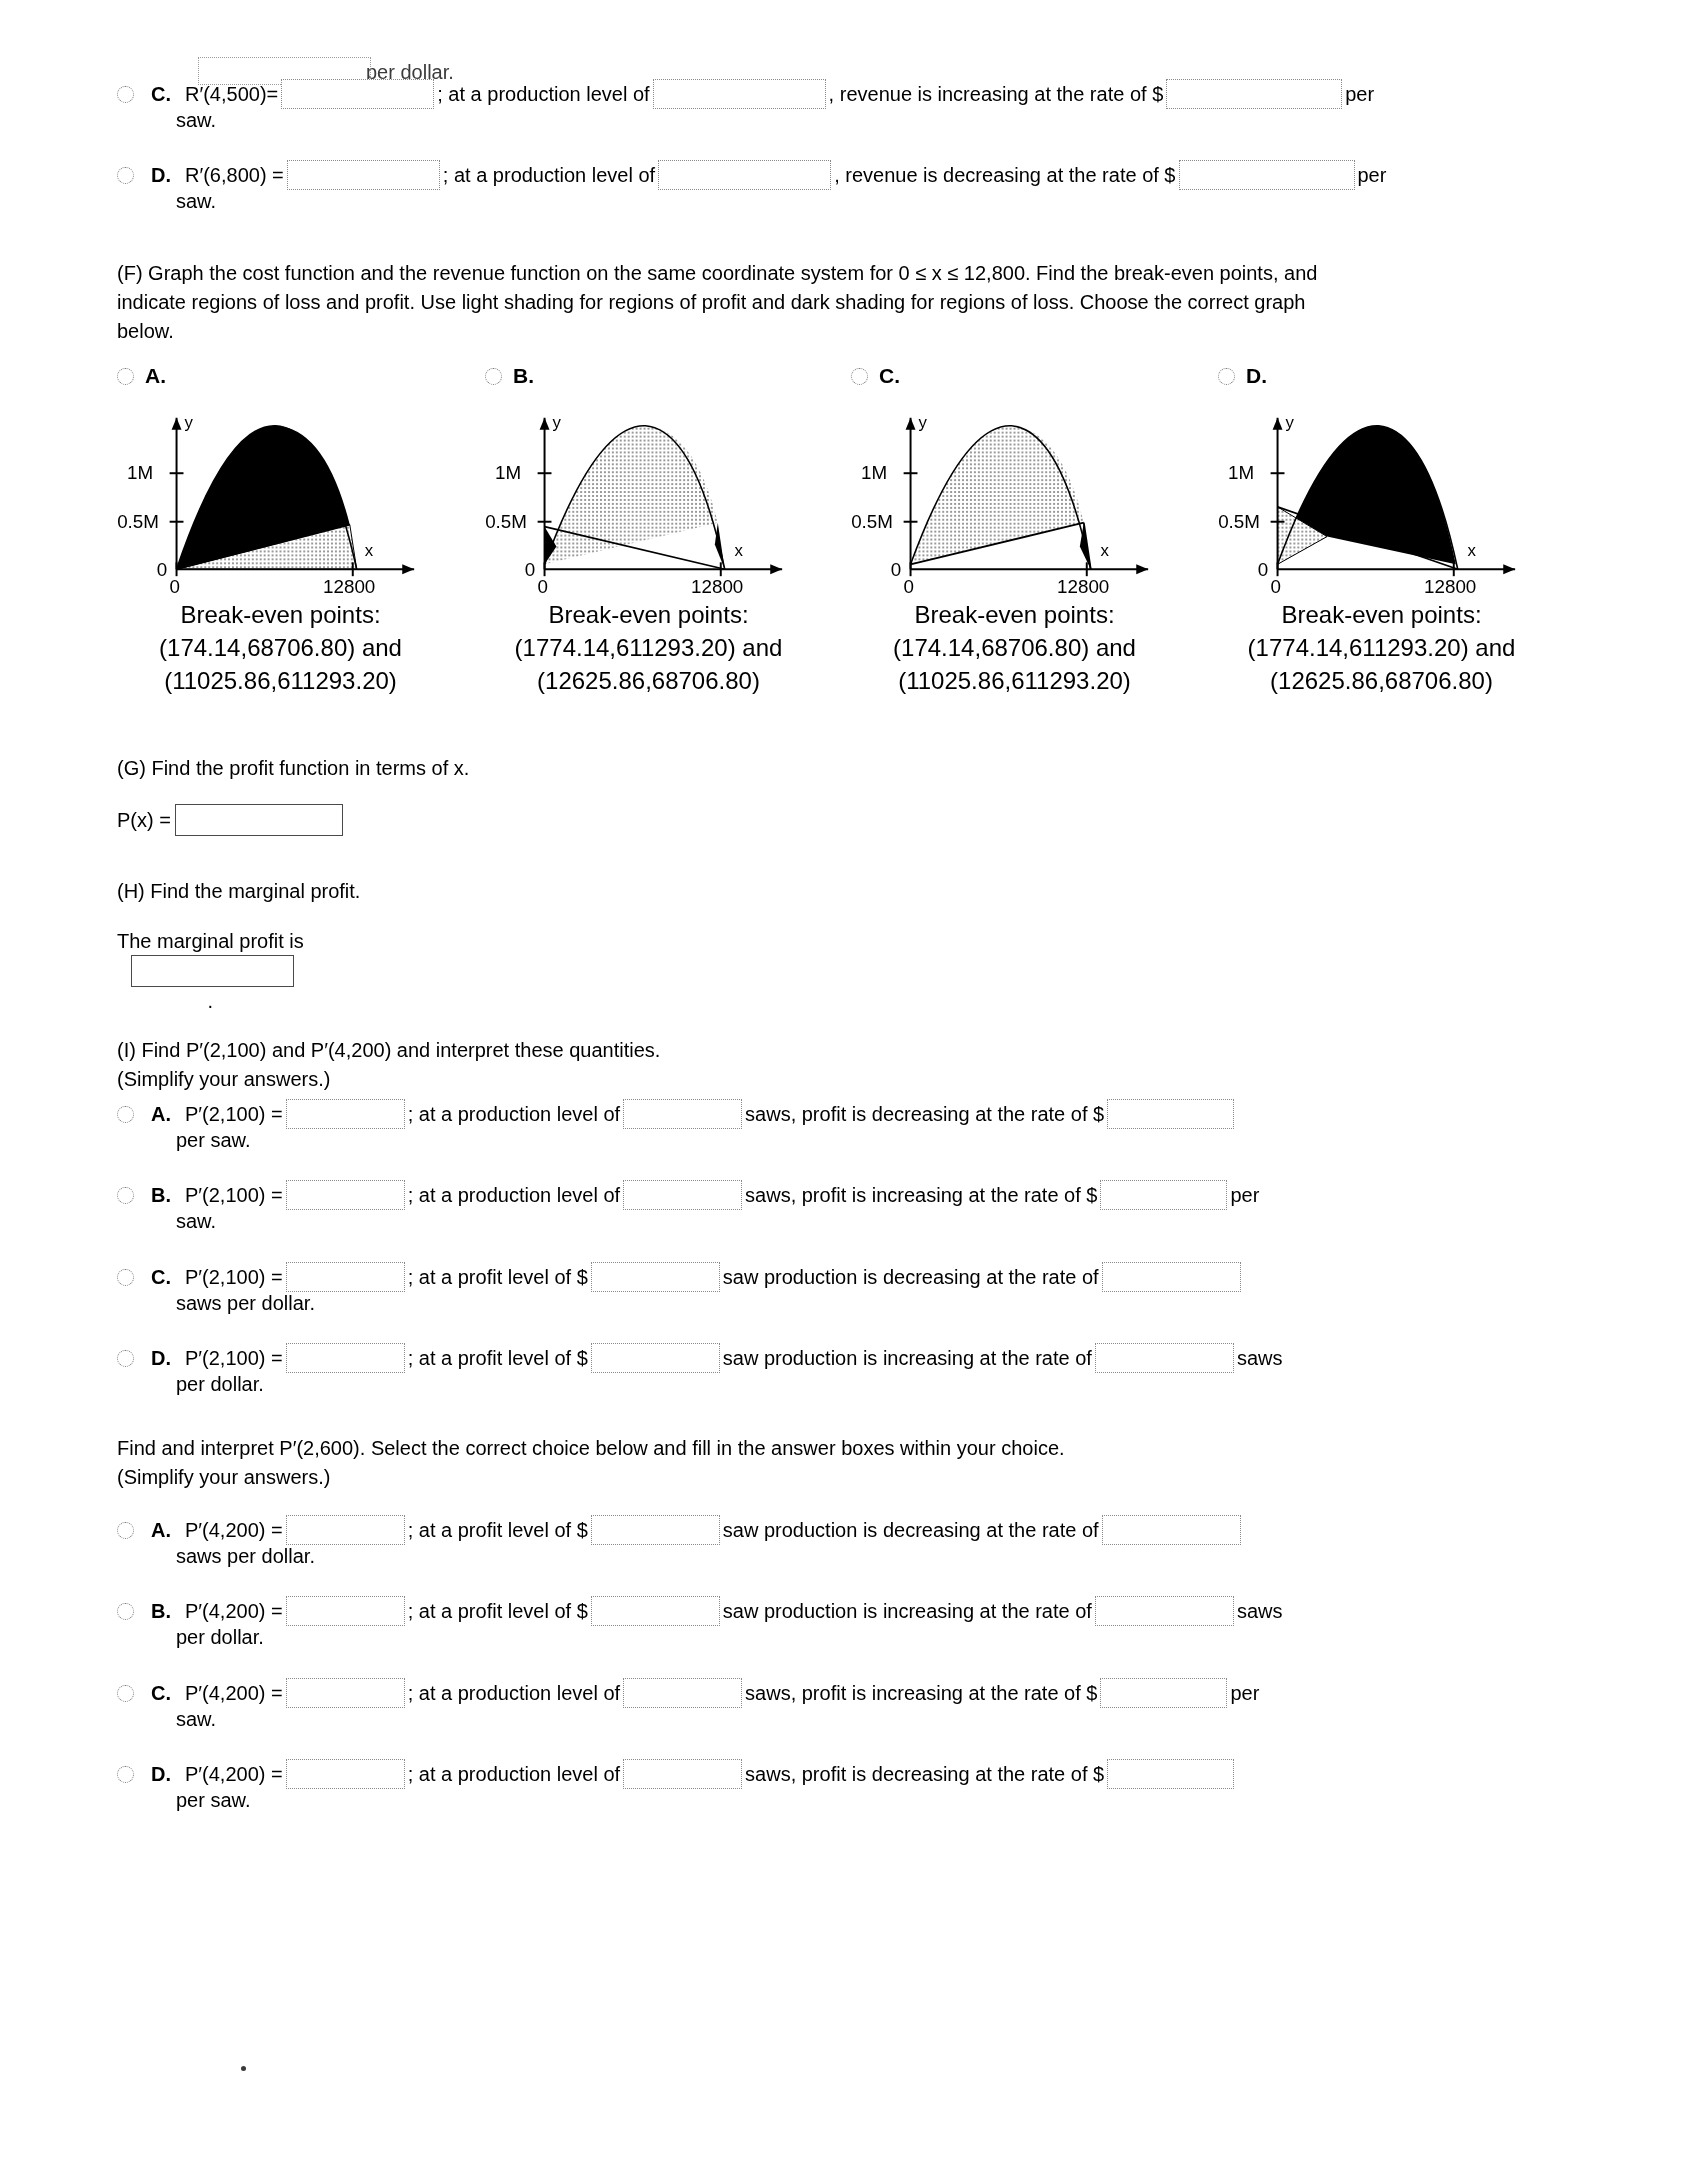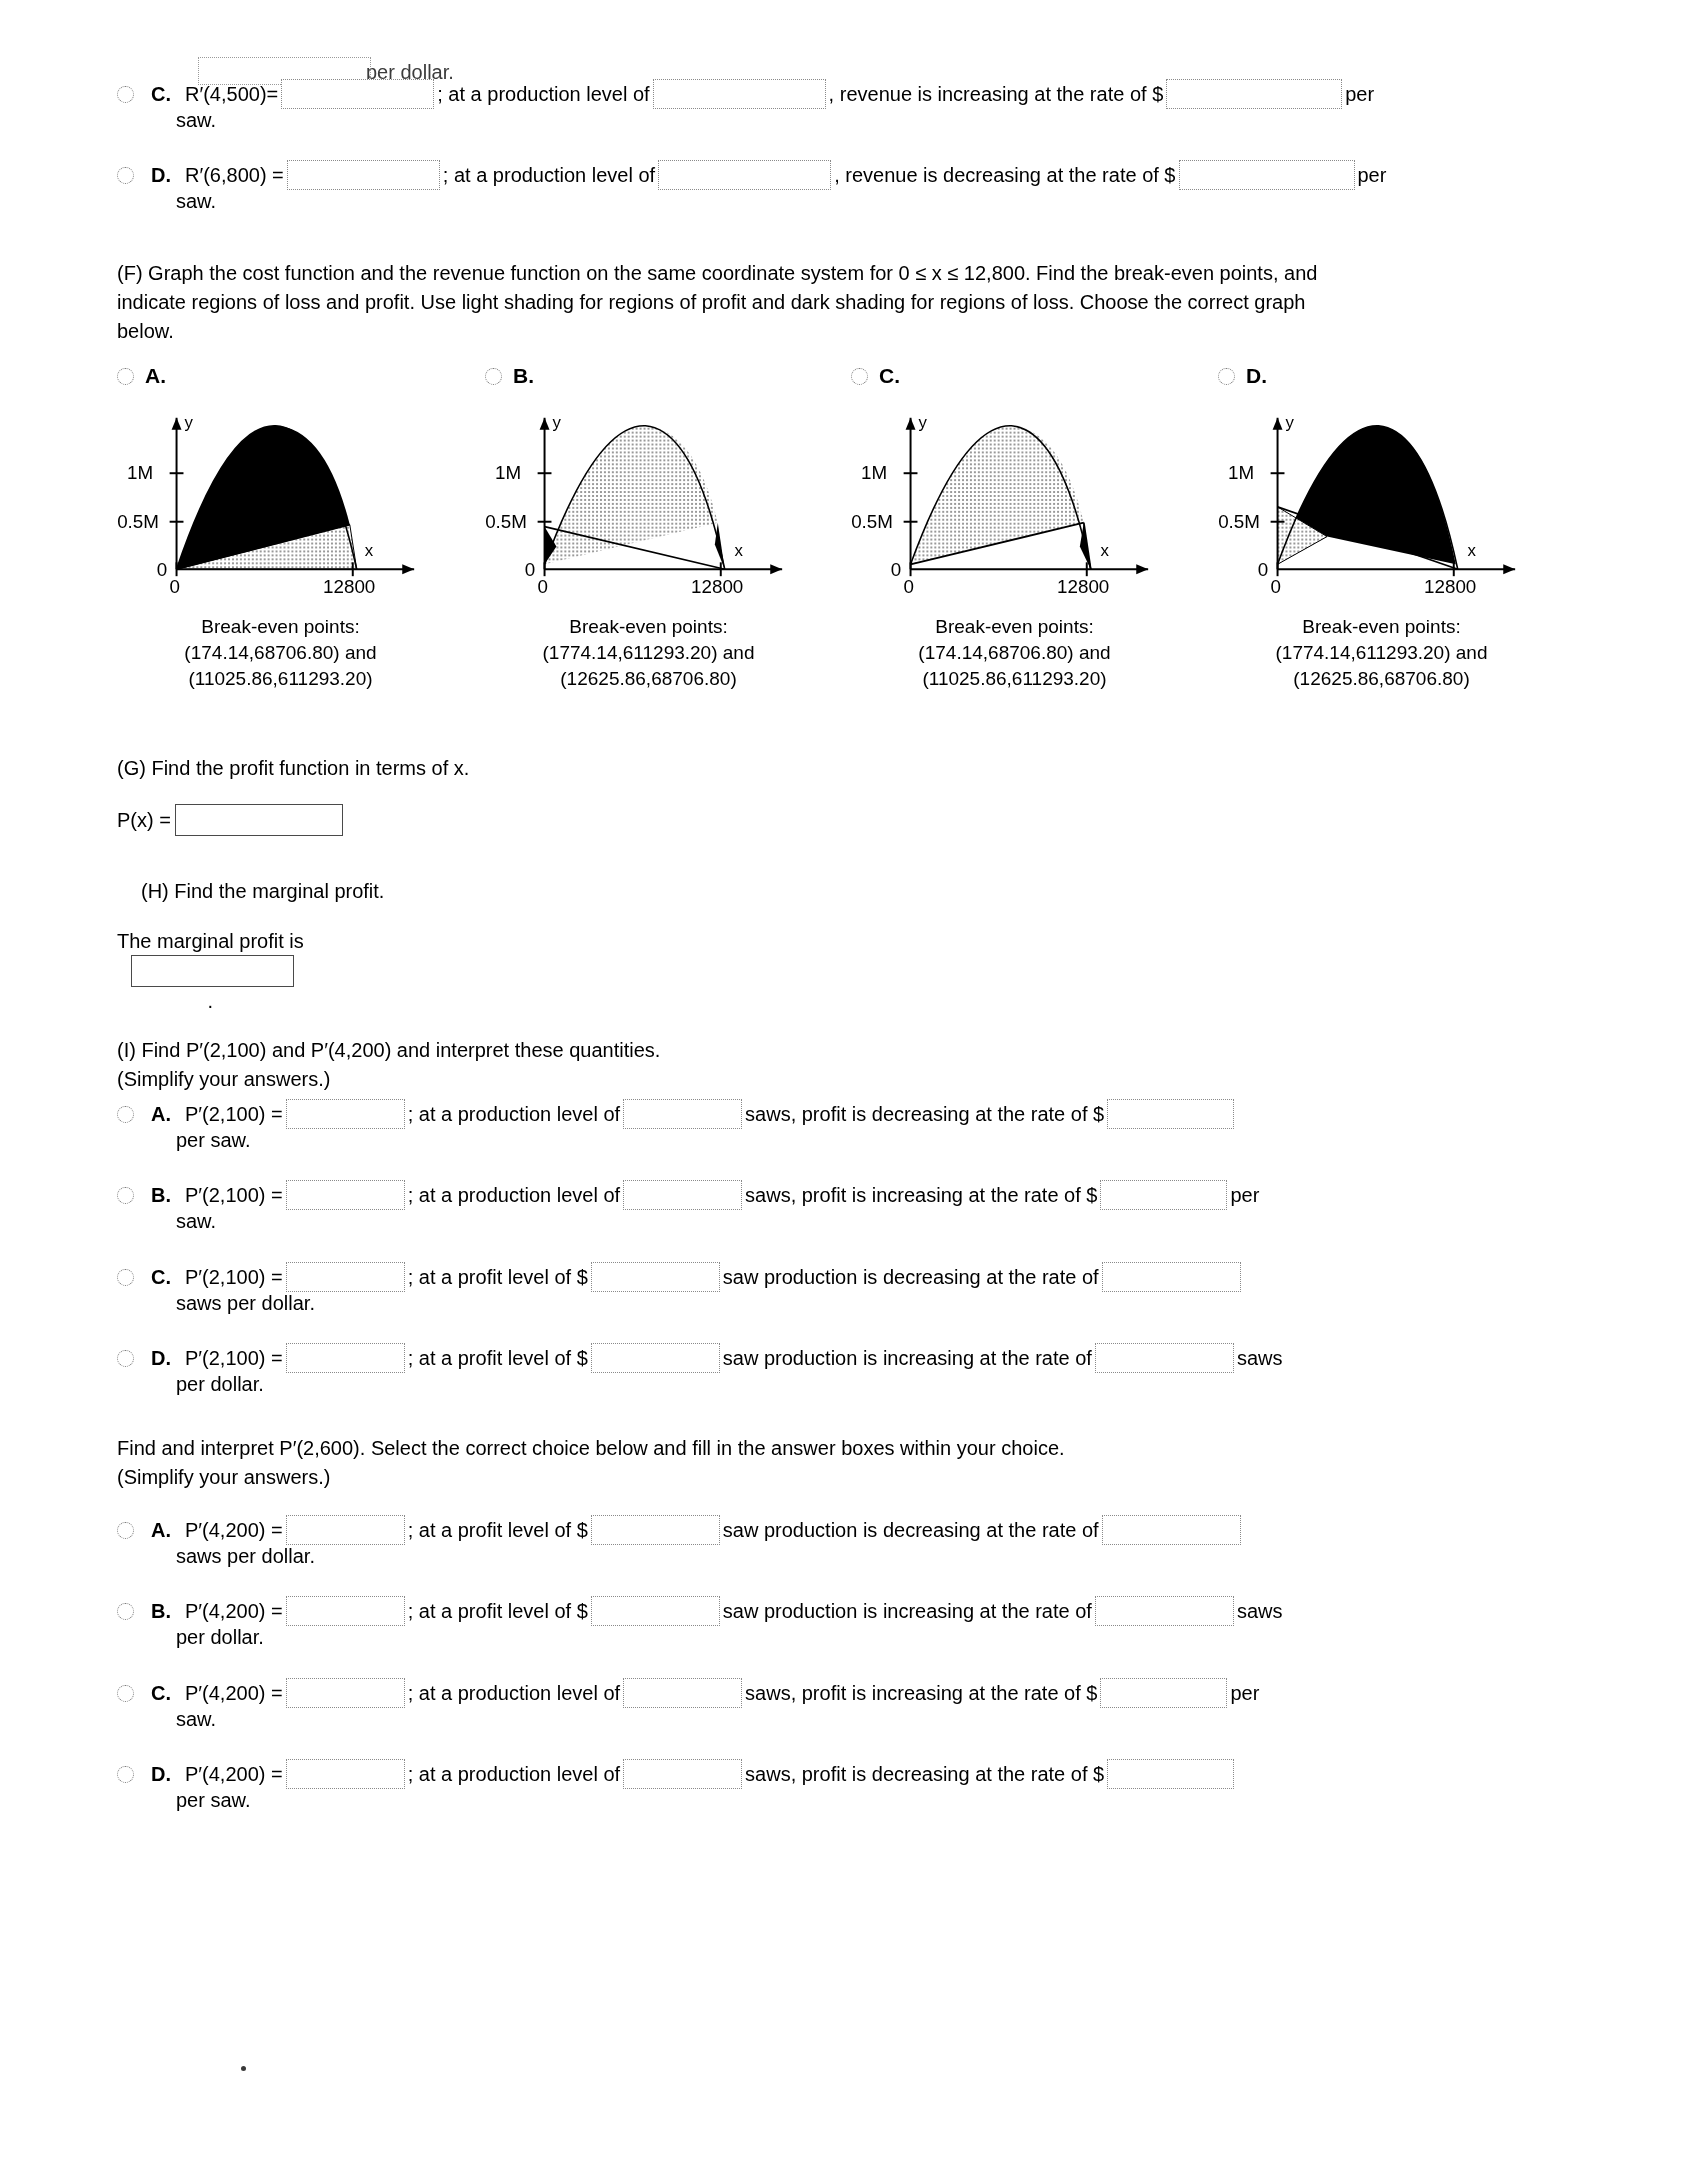--- a/index.html
+++ b/index.html
@@ -42,21 +42,21 @@
   .opt-letter { width:34px; flex:0 0 34px; font-size:20px; }
   .opt-cont { margin-left:59px; font-size:20px; }
 
   
   .para { position:absolute; font-size:20px; line-height:1.45; }
 
   
   .gchoice { position:absolute; width:327px; }
   .gchoice .ghead { display:flex; align-items:center; gap:11px; font-size:21px; font-weight:bold; }
   .gsvg { display:block; margin:8px 0 0 0; }
-  .gcap { text-align:center; font-size:19px; line-height:1.38; margin-top:20px; }
+  .gcap { text-align:center; font-size:24px; line-height:1.38; margin-top:4px; }
 
   
   .ghost {
     position:absolute;
     font-size:20px;
     color:#2b2b2b;
     opacity:.92;
   }
   .ghostbox {
     position:absolute;
@@ -274,21 +274,21 @@
       <div>(12625.86,68706.80)</div>
     </div>
   </div>
 
   <div class="para" style="left:117px; top:754px;">(G) Find the profit function in terms of x.</div>
   <div style="position:absolute; left:117px; top:804px; display:flex; align-items:center;">
     <span class="t">P(x) =</span>
     <span class="abox solid" style="width:168px; height:32px; margin-left:4px;"></span>
   </div>
 
-  <div class="para" style="left:117px; top:877px;margin-left:24px;">(H) Find the marginal profit.</div>
+  <div class="para" style="left:117px; top:877px;">(H) Find the marginal profit.</div>
   <div style="position:absolute; left:117px; top:927px; display:flex; align-items:center;flex-direction:column;">
     <span class="t">The marginal profit is</span>
     <span class="abox solid" style="width:163px; height:32px; margin:0 2px 0 6px;"></span>
     <span class="t">.</span>
   </div>
 
   <div class="para" style="left:117px; top:990px; width:1485px;margin-top:46px;">
     <div>(I) Find P′(2,100) and P′(4,200) and interpret these quantities.</div>
     <div>(Simplify your answers.)</div>
   </div>

